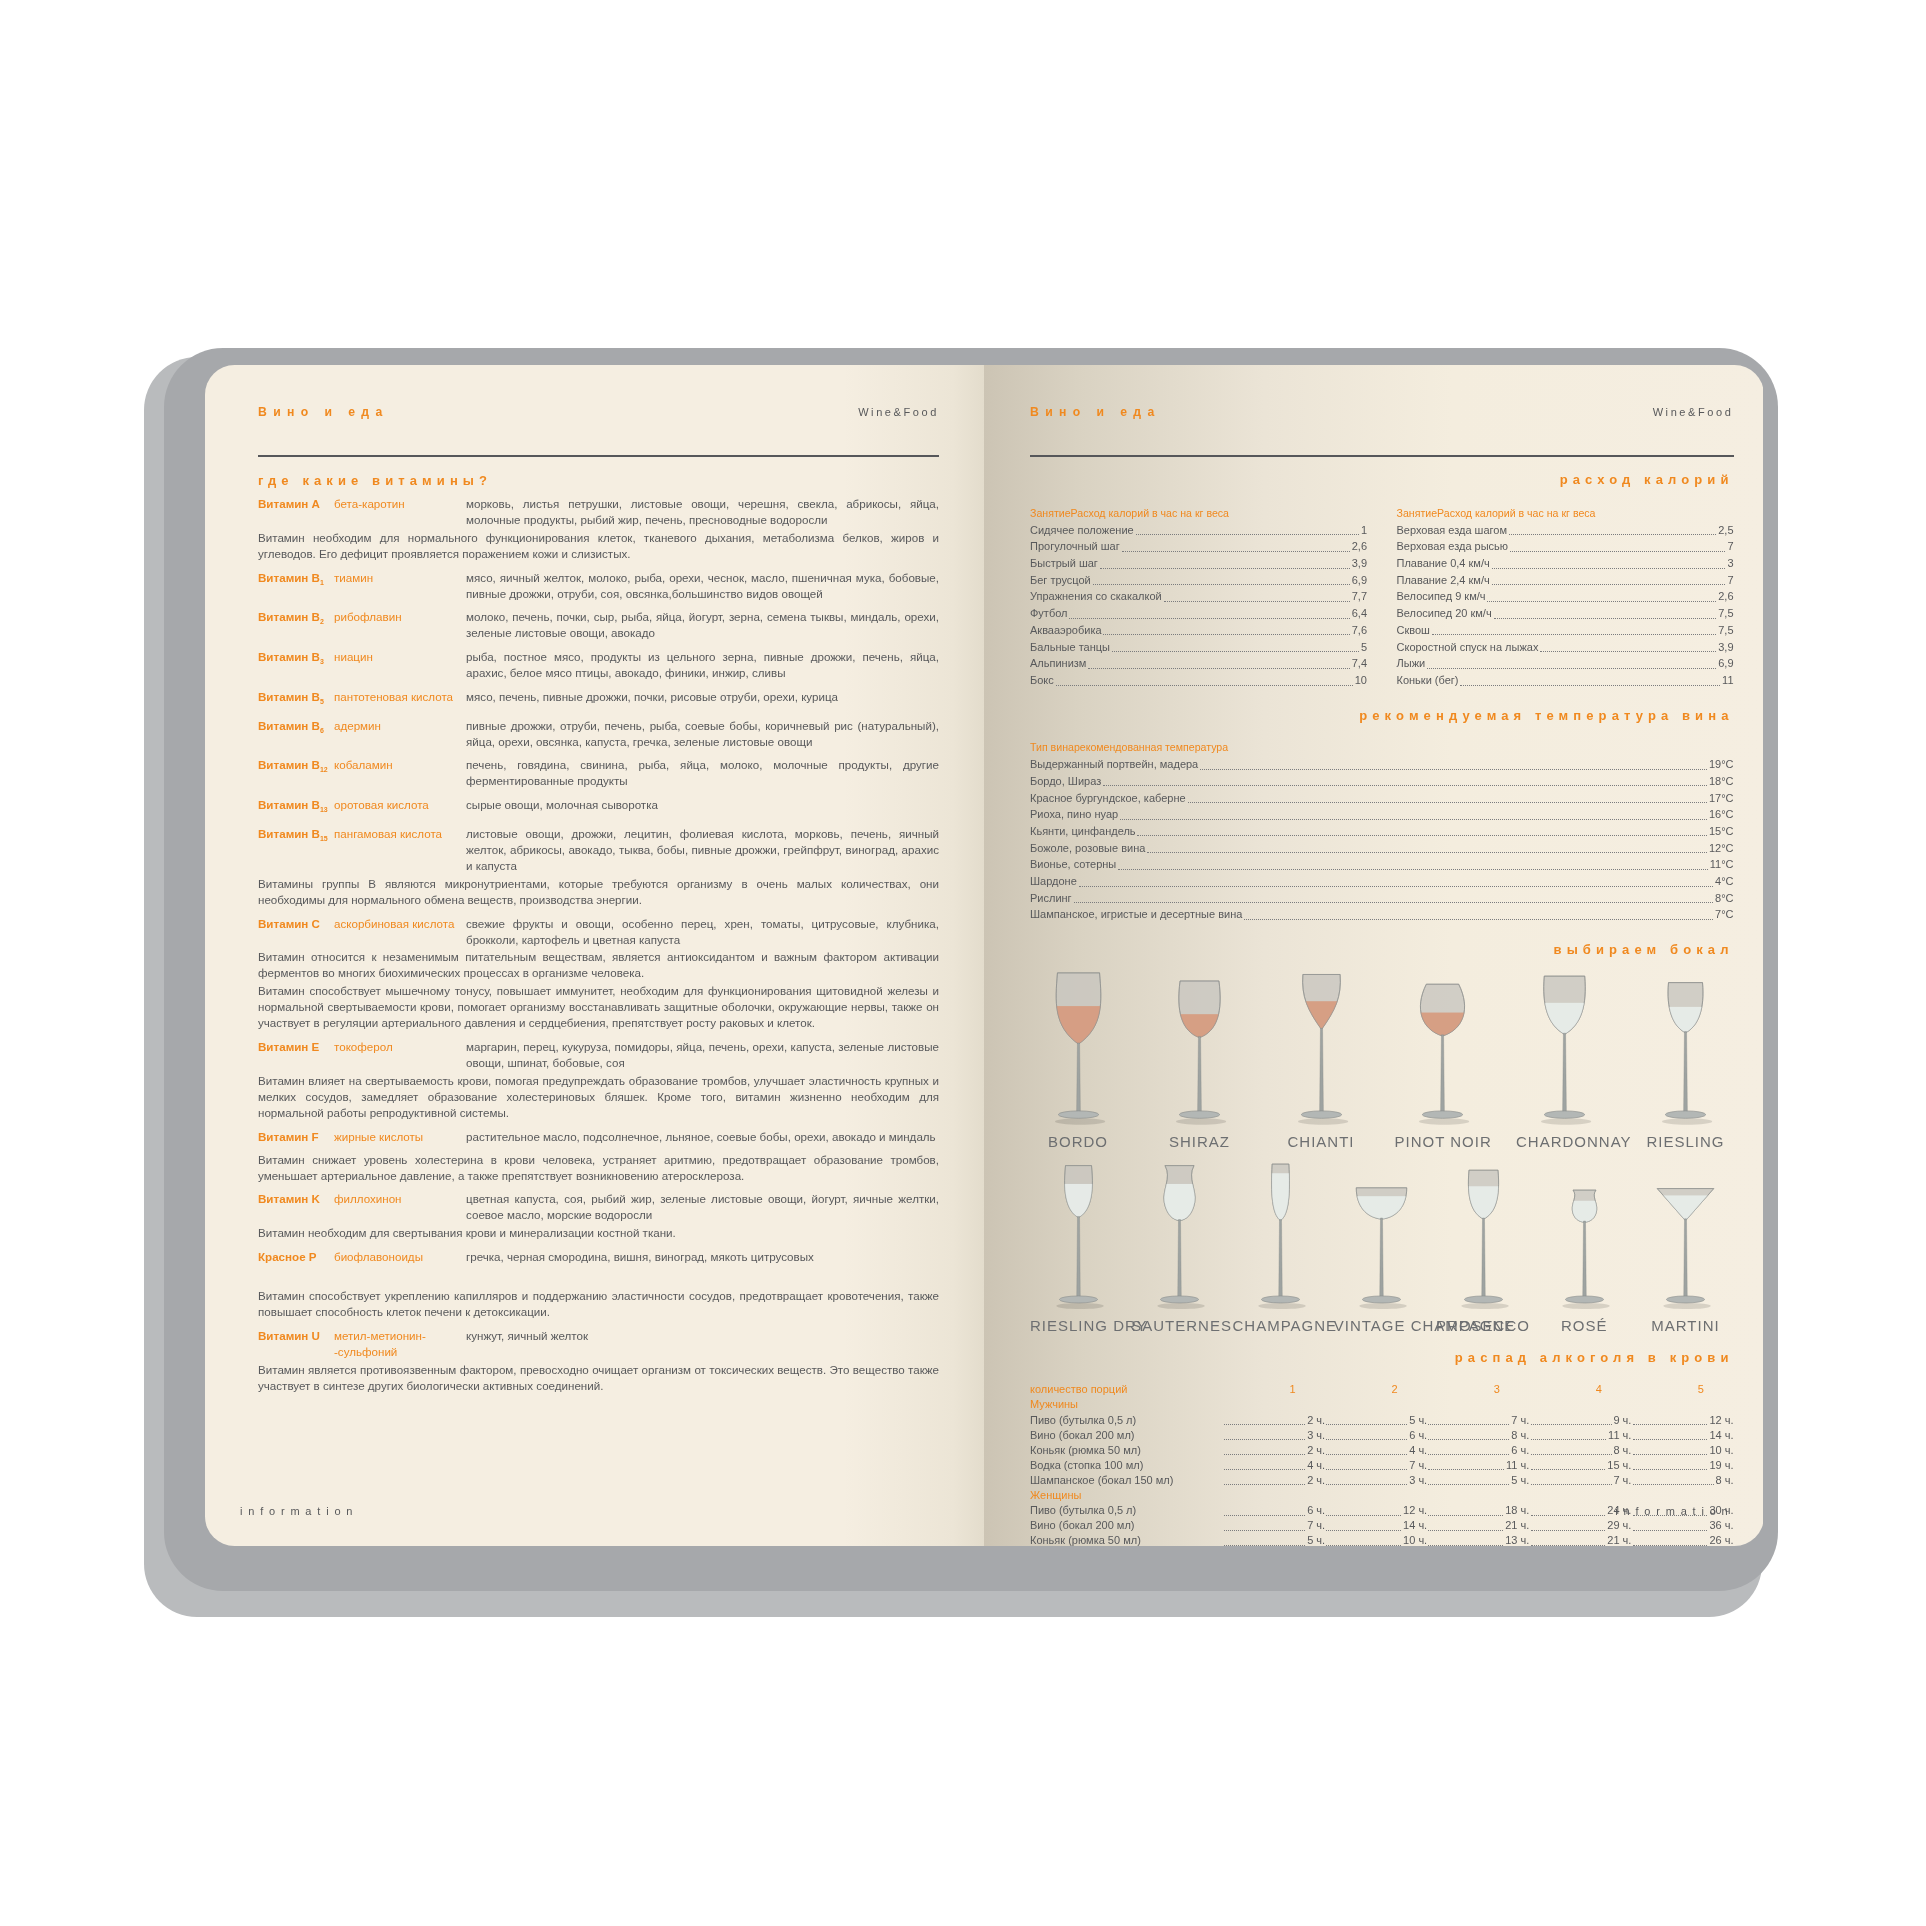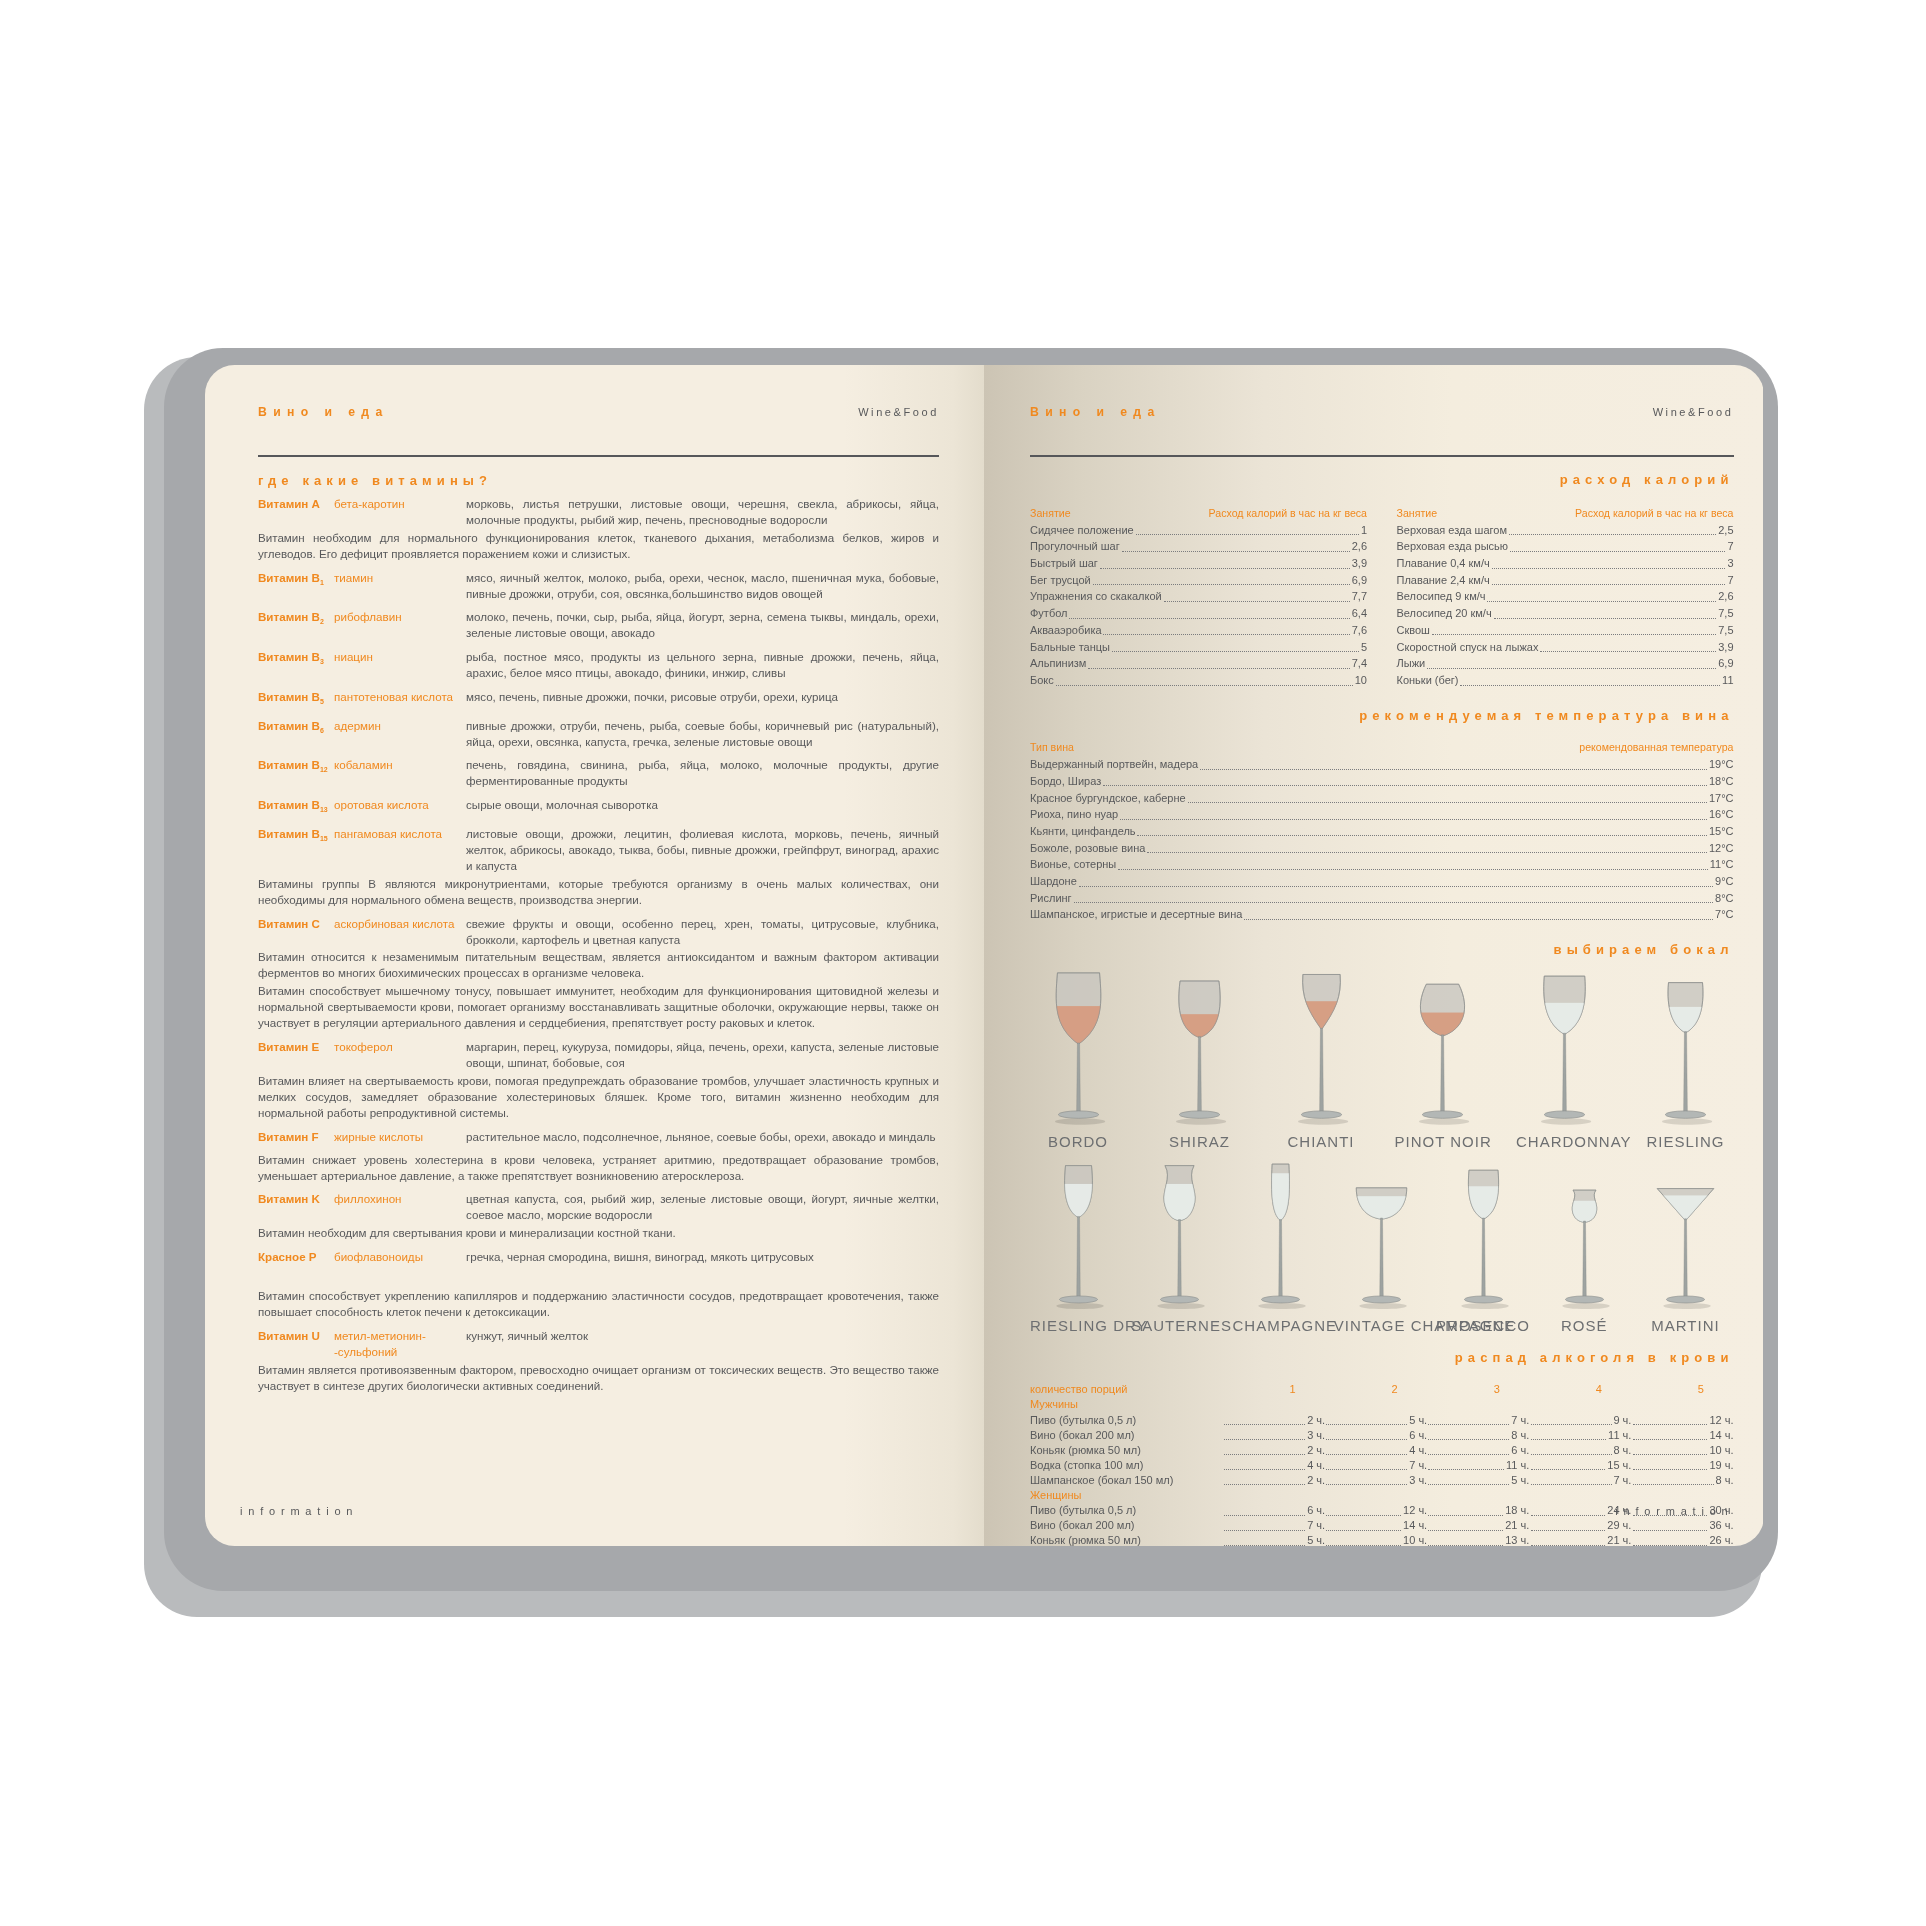--- a/index.html
+++ b/index.html
@@ -48,21 +48,21 @@
   .pfoot.fr{right:29.5px;}
 
   
   .sec-right{color:#f0891f;font-weight:700;font-size:13px;letter-spacing:5.1px;text-align:right;}
   .sec-cal{margin-top:15.4px;}
   .sec-temp{margin-top:19px;}
   .sec-glass{margin-top:19px;}
   .sec-alc{margin-top:16.7px;}
   .cal-cols{display:flex;gap:29.5px;margin-top:18px;}
   .cal-col{flex:1;min-width:0;}
-  .lhead{display:flex;justify-content:space-between;color:#f0891f;font-size:10.6px;line-height:16.7px;}
+  .lhead{display:flex;justify-content:flex-start;color:#f0891f;font-size:10.6px;line-height:16.7px;}
   .lhead span{white-space:nowrap;}
   .lrow{display:flex;align-items:flex-end;font-size:11px;line-height:16.7px;}
   .llabel{white-space:nowrap;}
   .ldots{flex:1;border-bottom:1.6px dotted #7b7c7e;margin:0 1.9px 3.2px 1.9px;min-width:9px;}
   .lval{white-space:nowrap;}
   .temp-block{margin-top:16.7px;}
   .glass-row{display:flex;justify-content:space-between;margin-top:9px;}
   .glass-row2{margin-top:11.6px;}
   .glass{margin:0;width:96px;text-align:center;}
   .glass svg{display:block;width:85px;height:162px;margin:0 auto;}
@@ -348,21 +348,21 @@
     <span class="lval">12°C</span>
   </div>
             <div class="lrow">
     <span class="llabel">Вионье, сотерны</span>
     <span class="ldots"></span>
     <span class="lval">11°C</span>
   </div>
             <div class="lrow">
     <span class="llabel">Шардоне</span>
     <span class="ldots"></span>
-    <span class="lval">9°C</span>
+    <span class="lval">4°C</span>
   </div>
             <div class="lrow">
     <span class="llabel">Рислинг</span>
     <span class="ldots"></span>
     <span class="lval">8°C</span>
   </div>
             <div class="lrow">
     <span class="llabel">Шампанское, игристые и десертные вина</span>
     <span class="ldots"></span>
     <span class="lval">7°C</span>

